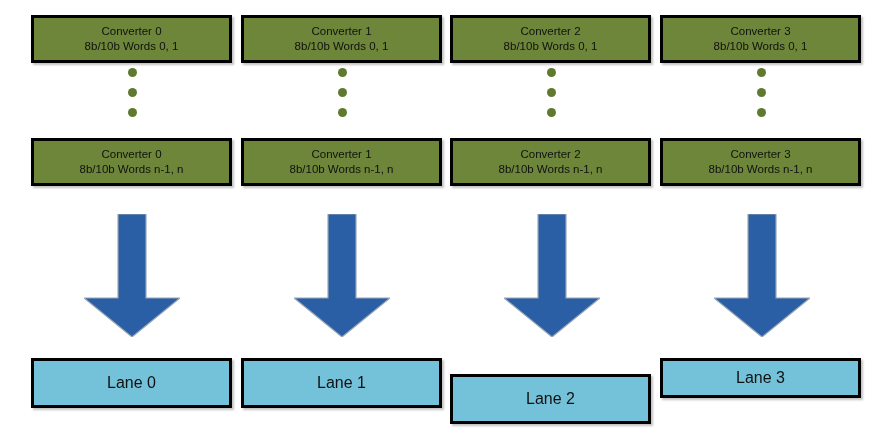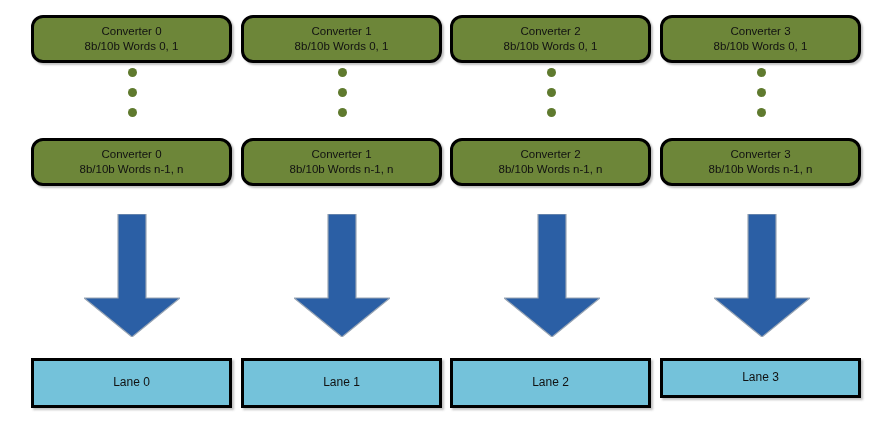--- a/index.html
+++ b/index.html
@@ -29,26 +29,25 @@
     justify-content: center;
     text-align: center;
     line-height: 1.32;
     color: #111111;
     box-shadow: 2px 2px 2px rgba(120,120,120,0.45);
   }
 
   .node.converter {
     background: #6D8639;
     font-size: 11.5px;
-    border-radius: 12px;
   }
 
   .node.lane {
     background: #74C2DA;
-    font-size: 12px;
+    font-size: 16px;
   }
 
   .node .line1,
   .node .line2 {
     display: block;
     white-space: nowrap;
   }
 
   
   .dots {
@@ -147,21 +146,21 @@
     <span class="line1">Converter 2</span>
     <span class="line2">8b/10b Words n-1, n</span>
   </div>
 
   <div class="arrow" style="left:504px; top:214px;">
     <svg viewBox="0 0 96 123" xmlns="http://www.w3.org/2000/svg" aria-hidden="true">
       <polygon points="34,0 62,0 62,84 96,84 48,123 0,84 34,84" fill="#2B5FA5" stroke="#9aa6b4" stroke-width="1.2"></polygon>
     </svg>
   </div>
 
-  <div class="node lane" style="left:450px; top:358px; width:201px; height:50px;">
+  <div class="node lane" style="left:450px; top:374px; width:201px; height:50px;">
     <span class="line1">Lane 2</span>
   </div>
 
   <div class="node converter" style="left:660px; top:15px; width:201px; height:48px;">
     <span class="line1">Converter 3</span>
     <span class="line2">8b/10b Words 0, 1</span>
   </div>
 
   <div class="dots" style="left:753px; top:68px;">
     <span class="dot"></span>

